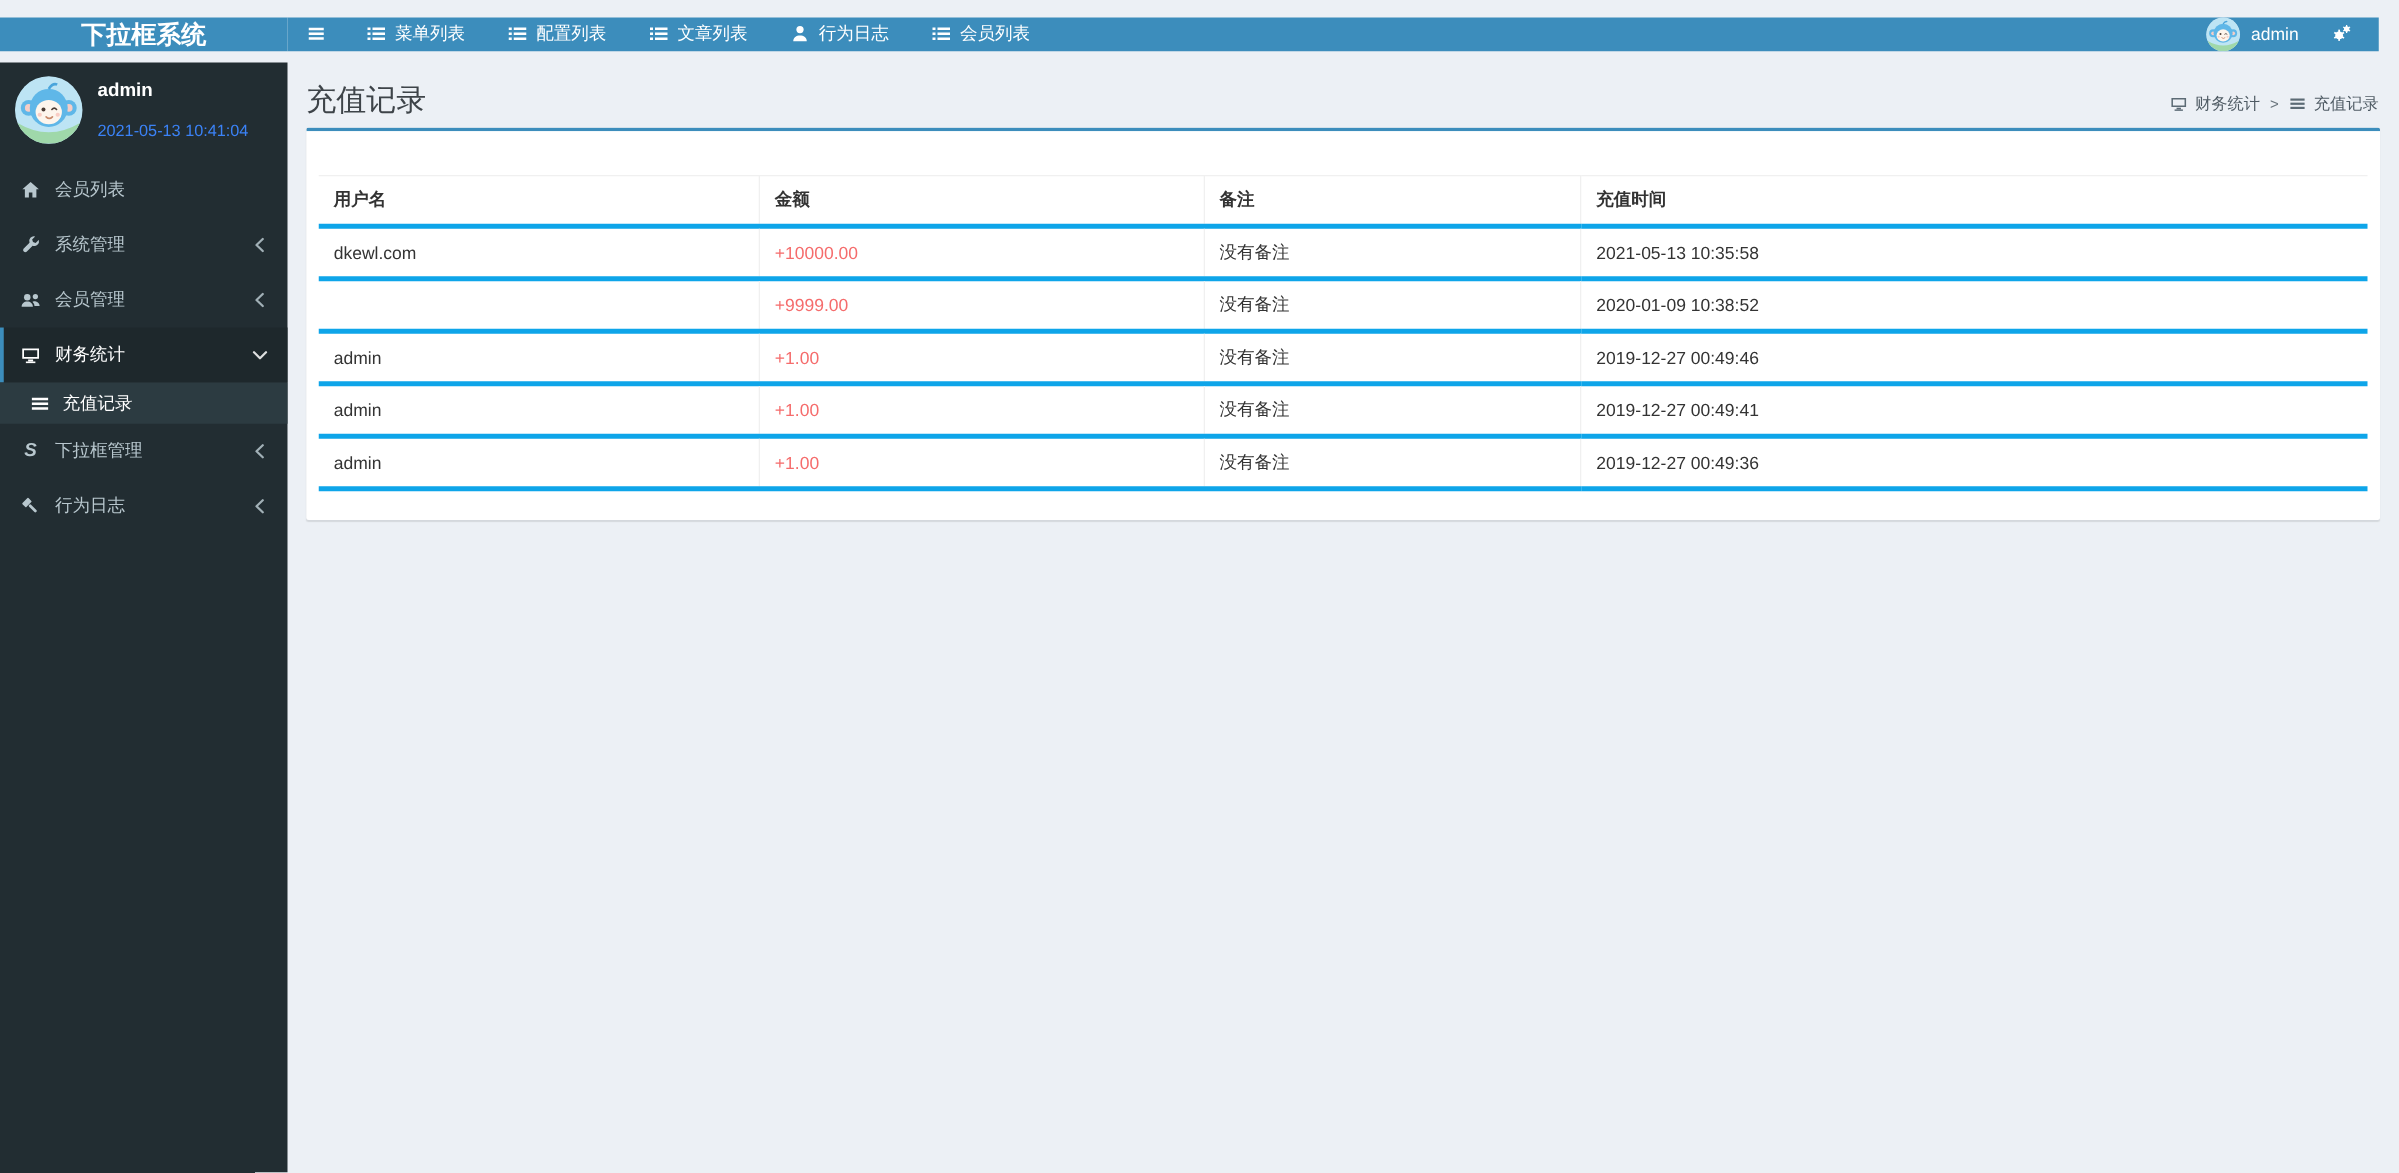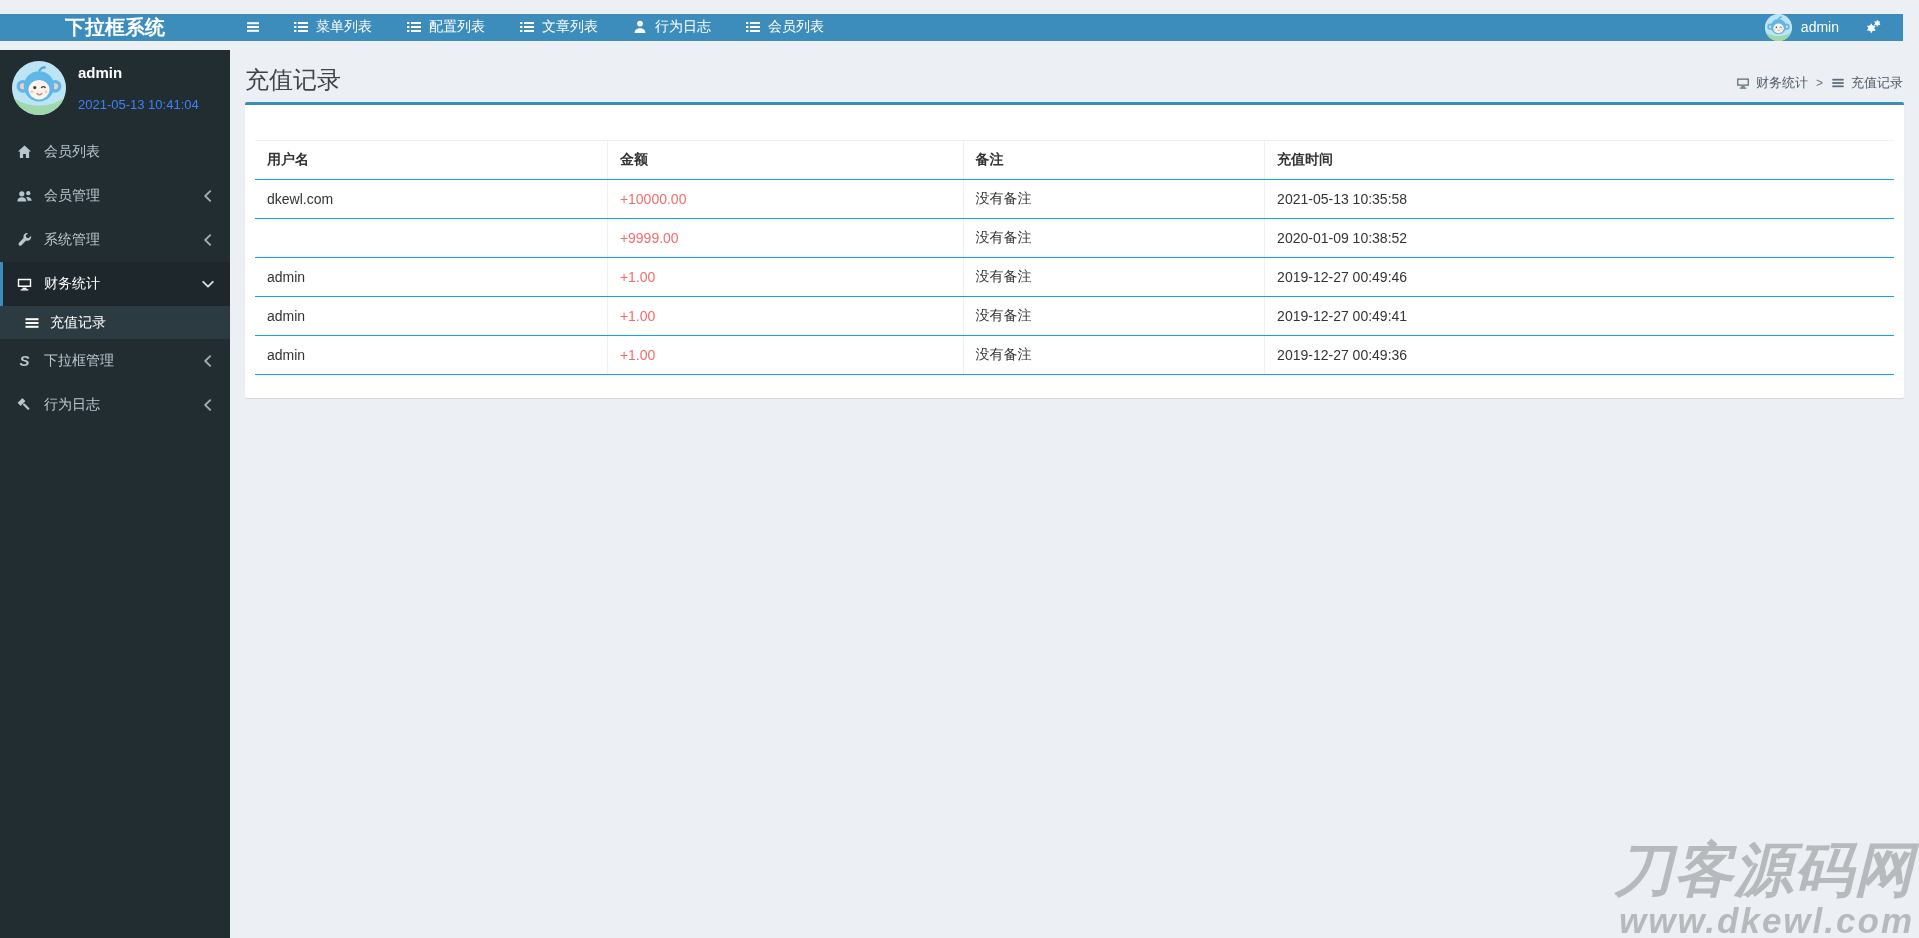--- a/index.html
+++ b/index.html
@@ -50,21 +50,21 @@
   .page-title { font-size:24px; font-weight:normal; color:#3e4449; }
   .breadcrumb { position:absolute; right:16px; top:24px; font-size:13px; color:#4e5a63; display:flex; align-items:center; gap:6px; }
   .crumb { display:flex; align-items:center; gap:6px; cursor:pointer; }
   .crumb.current { cursor:default; }
   .crumb-sep { color:#6a757d; font-size:12px; padding:0 2px; }
   .box {
     margin:0 15px; background:#fff; border-top:3px solid #3c8dbc;
     border-radius:2px; box-shadow:0 1px 1px rgba(0,0,0,0.1); padding:10px 10px 23px 10px;
   }
   table.data { width:100%; border-collapse:collapse; margin-top:25px; font-size:14px; }
-  table.data th, table.data td { padding:10px 12px; text-align:left; border-bottom:1px solid #0ea5e9; }
+  table.data th, table.data td { padding:10px 12px; text-align:left; border-bottom:4px solid #0ea5e9; }
   table.data th { border-top:1px solid #f0f0f0; font-weight:bold; color:#333; }
   table.data th:not(:last-child), table.data td:not(:last-child) { border-right:1px solid #f0f0f0; }
   td.amount { color:#f56c6c; text-align:center; }
   th.col-amount { text-align:left; }
   
   .watermark {
     position:absolute; right:5px; bottom:0; text-align:right; color:#b7babd;
     font-style:italic; font-weight:bold; line-height:1; pointer-events:none;
   }
   .wm-line1 { font-size:59px; letter-spacing:1px; }
@@ -248,37 +248,37 @@
       <span class="icon micon">
           <svg viewBox="0 0 16 16" fill="currentColor">
             <use href="#i-home"></use>
           </svg>
         </span>
       <span>会员列表</span>
     </li>
     <li class="menu-item">
       <span class="icon micon">
           <svg viewBox="0 0 16 16" fill="currentColor">
-            <use href="#i-users"></use>
-          </svg>
-        </span>
-      <span>会员管理</span>
+            <use href="#i-wrench"></use>
+          </svg>
+        </span>
+      <span>系统管理</span>
       <span class="icon chev">
           <svg viewBox="0 0 16 16" stroke="currentColor">
             <use href="#i-chev-left"></use>
           </svg>
         </span>
     </li>
     <li class="menu-item">
       <span class="icon micon">
           <svg viewBox="0 0 16 16" fill="currentColor">
-            <use href="#i-wrench"></use>
-          </svg>
-        </span>
-      <span>系统管理</span>
+            <use href="#i-users"></use>
+          </svg>
+        </span>
+      <span>会员管理</span>
       <span class="icon chev">
           <svg viewBox="0 0 16 16" stroke="currentColor">
             <use href="#i-chev-left"></use>
           </svg>
         </span>
     </li>
     <li class="menu-item active">
       <span class="icon micon">
           <svg viewBox="0 0 16 16" fill="currentColor">
             <use href="#i-desktop"></use>
@@ -396,17 +396,13 @@
         <tr>
           <td>admin</td>
           <td class="amount">+1.00</td>
           <td>没有备注</td>
           <td>2019-12-27 00:49:36</td>
         </tr>
       </tbody>
     </table>
   </div>
 
-  <div class="watermark">
-    <div class="wm-line1">刀客源码网</div>
-    <div class="wm-line2">www.dkewl.com</div>
-  </div>
 </div>
 
 </body></html>

